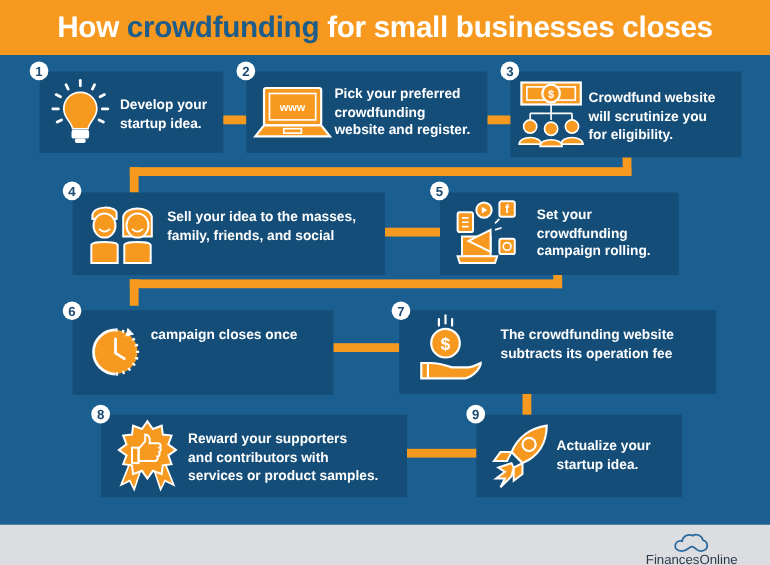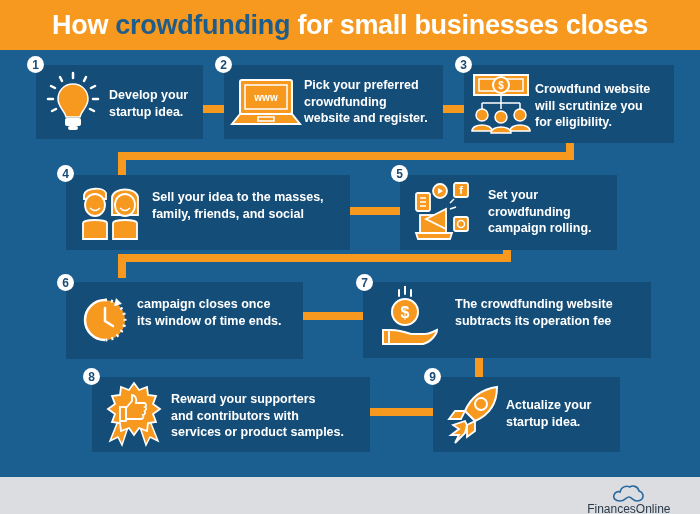--- a/index.html
+++ b/index.html
@@ -165,21 +165,20 @@
     <svg class="ico" style="left:14px;top:12px;" width="52" height="52" viewBox="0 0 52 52">
       <circle cx="25" cy="26" r="20" fill="#f7991f"></circle>
       <path d="M25 6 A20 20 0 0 0 25 46" fill="none" stroke="#fff" stroke-width="2.5"></path>
       <path d="M25 6 A20 20 0 0 1 25 46" fill="none" stroke="#fff" stroke-width="3" stroke-dasharray="2 4"></path>
       <path d="M36 4 L42 10 L34 12 Z" fill="#fff"></path>
       <polyline points="25,14 25,27 33,32" fill="none" stroke="#fff" stroke-width="2.5" stroke-linecap="round"></polyline>
     </svg>
     <div class="num" style="left:-9px;top:-8px;">6</div>
     <div class="txt" style="left:71px;top:14px;">
         <div>campaign closes once</div>
-        <div>its window of time ends.</div>
     </div>
   </div>
 
   <div class="box" style="left:363px;top:232px;width:288px;height:76px;">
     <svg class="ico" style="left:18px;top:4px;" width="60" height="64" viewBox="0 0 60 64">
       <g stroke="#fff" stroke-width="2" stroke-linecap="round">
           <line x1="18" y1="4" x2="18" y2="10"></line>
           <line x1="24" y1="0" x2="24" y2="8"></line>
           <line x1="30" y1="4" x2="30" y2="10"></line>
         </g>

